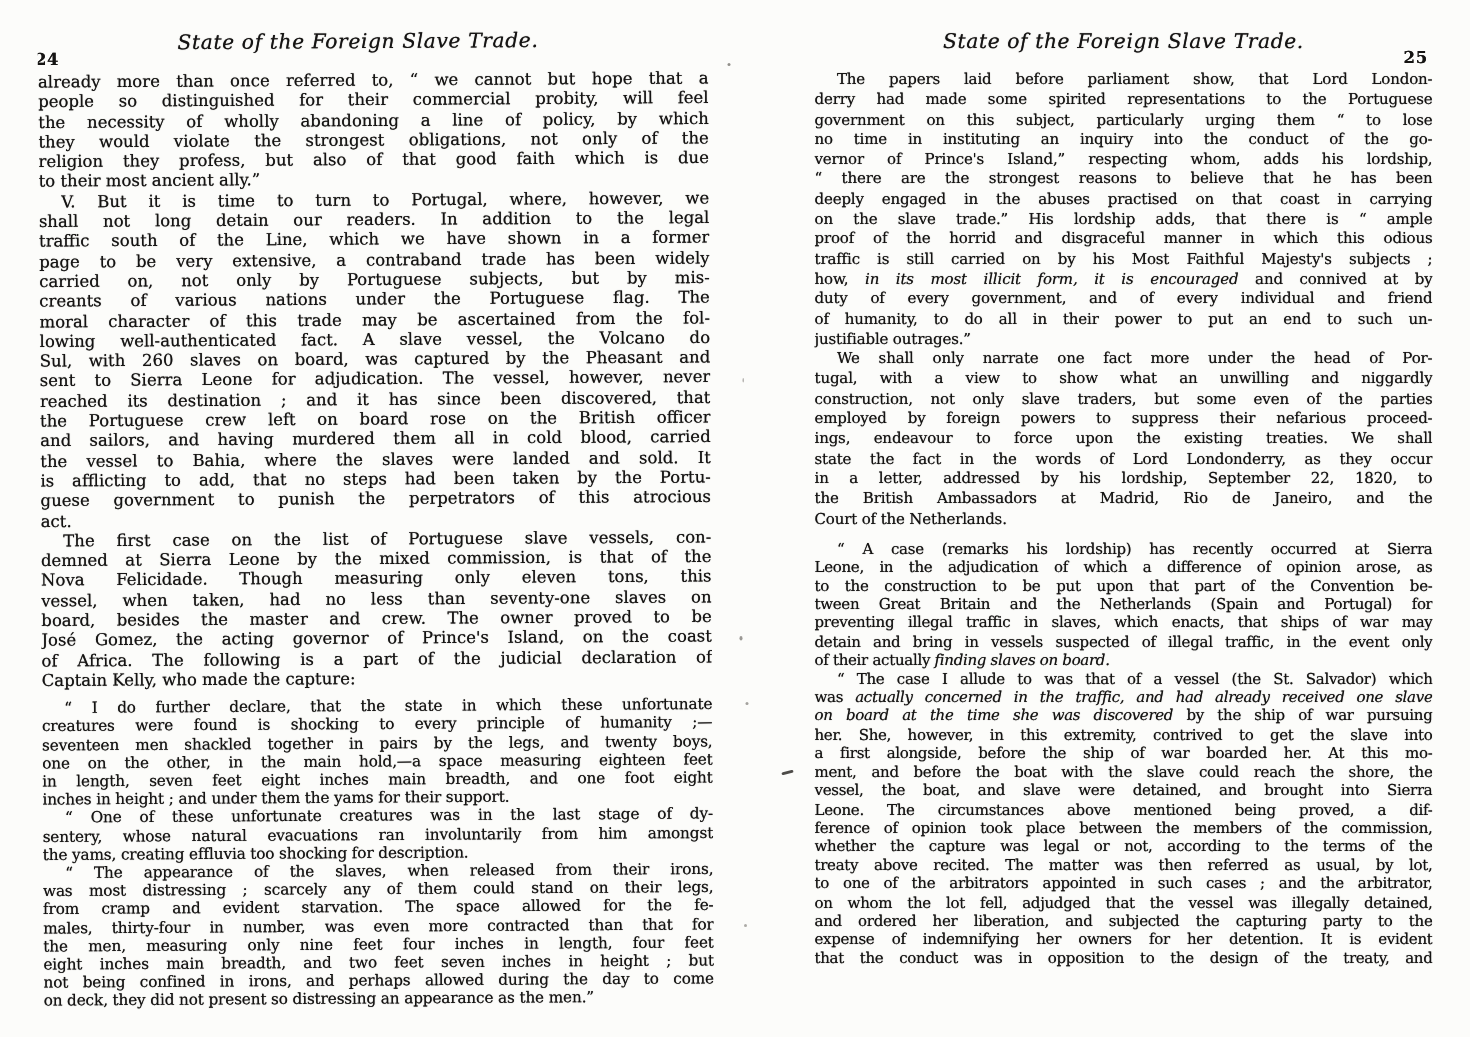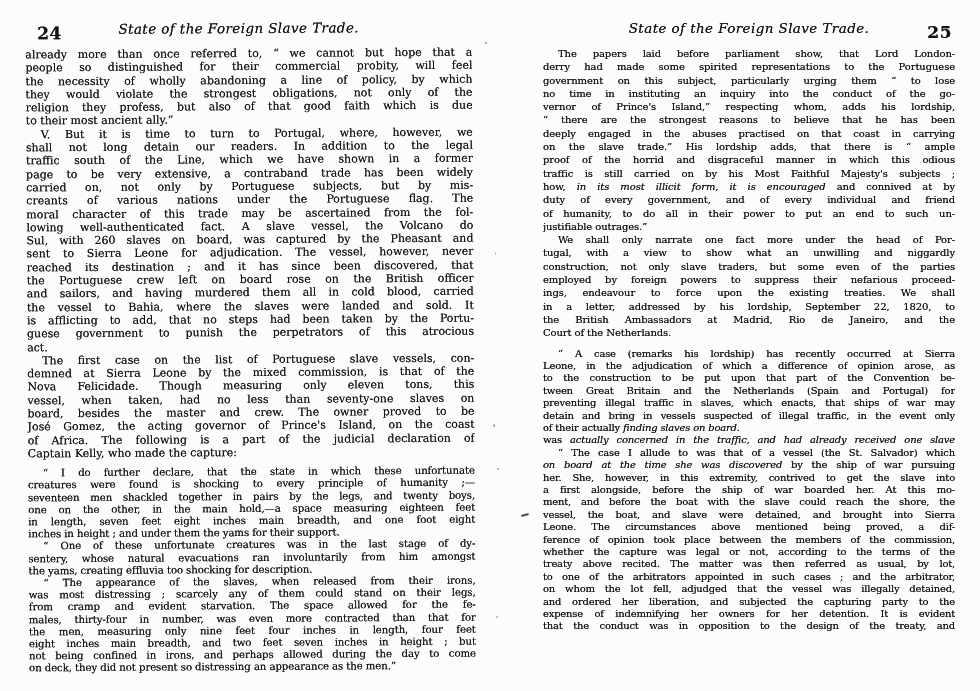--- a/index.html
+++ b/index.html
@@ -14,22 +14,22 @@
   #page-right { left:543px; width:412px; }
 
   .header { position:relative; height:22px; margin-top:20px; }
   .running-title {
     text-align:center; font-style:italic; font-size:13.5px;
     letter-spacing:0.4px; white-space:nowrap;
     text-shadow:0 0 0.5px rgba(20,18,16,0.85);
   }
   #page-left .running-title { transform:translateX(-10px); }
   .pagenum {
-    position:absolute; top:2px; font-size:17px; font-weight:bold;
-    letter-spacing:0.5px; text-shadow:0 0 0.4px rgba(20,18,16,0.8);margin-left:14px;
+    position:absolute; top:12px; font-size:11px; font-weight:bold;
+    letter-spacing:0.5px; text-shadow:0 0 0.4px rgba(20,18,16,0.8);
   }
   #page-left  .pagenum { left:-2px; }
   #page-right .pagenum { right:3px; }
 
   .page-body { margin-top:5px; }
   .block { text-shadow:0 0 0.5px rgba(20,18,16,0.8); }
   .para { margin:0; }
   .line {
     text-align:justify; text-align-last:justify;
     white-space:normal; overflow:hidden;
@@ -153,38 +153,39 @@
           <div class="line"><span>duty of every government, and of every individual and friend</span></div>
           <div class="line"><span>of humanity, to do all in their power to put an end to such un-</span></div>
           <div class="line endline"><span>justifiable outrages.”</span></div>
         </div>
         <div class="para">
           <div class="line indent"><span>We shall only narrate one fact more under the head of Por-</span></div>
           <div class="line"><span>tugal, with a view to show what an unwilling and niggardly</span></div>
           <div class="line"><span>construction, not only slave traders, but some even of the parties</span></div>
           <div class="line"><span>employed by foreign powers to suppress their nefarious proceed-</span></div>
           <div class="line"><span>ings, endeavour to force upon the existing treaties.  We shall</span></div>
+          <div class="line"><span>state the fact in the words of Lord Londonderry, as they occur</span></div>
           <div class="line"><span>in a letter, addressed by his lordship, September 22, 1820, to</span></div>
           <div class="line"><span>the British Ambassadors at Madrid, Rio de Janeiro, and the</span></div>
           <div class="line endline"><span>Court of the Netherlands.</span></div>
         </div>
       </div>
       <div class="block quote">
         <div class="para">
           <div class="line indent"><span>“ A case (remarks his lordship) has recently occurred at Sierra</span></div>
           <div class="line"><span>Leone, in the adjudication of which a difference of opinion arose, as</span></div>
           <div class="line"><span>to the construction to be put upon that part of the Convention be-</span></div>
           <div class="line"><span>tween Great Britain and the Netherlands (Spain and Portugal) for</span></div>
           <div class="line"><span>preventing illegal traffic in slaves, which enacts, that ships of war may</span></div>
           <div class="line"><span>detain and bring in vessels suspected of illegal traffic, in the event only</span></div>
           <div class="line endline"><span>of their actually </span><i>finding slaves on board.</i></div>
         </div>
         <div class="para">
+          <div class="line indent"><span>“ The case I allude to was that of a vessel (the St. Salvador) which</span></div>
           <div class="line"><span>was </span><i>actually concerned in the traffic, and had already received one slave</i></div>
-          <div class="line indent"><span>“ The case I allude to was that of a vessel (the St. Salvador) which</span></div>
           <div class="line"><i>on board at the time she was discovered</i><span> by the ship of war pursuing</span></div>
           <div class="line"><span>her.  She, however, in this extremity, contrived to get the slave into</span></div>
           <div class="line"><span>a first alongside, before the ship of war boarded her.  At this mo-</span></div>
           <div class="line"><span>ment, and before the boat with the slave could reach the shore, the</span></div>
           <div class="line"><span>vessel, the boat, and slave were detained, and brought into Sierra</span></div>
           <div class="line"><span>Leone.  The circumstances above mentioned being proved, a dif-</span></div>
           <div class="line"><span>ference of opinion took place between the members of the commission,</span></div>
           <div class="line"><span>whether the capture was legal or not, according to the terms of the</span></div>
           <div class="line"><span>treaty above recited.  The matter was then referred as usual, by lot,</span></div>
           <div class="line"><span>to one of the arbitrators appointed in such cases ; and the arbitrator,</span></div>

